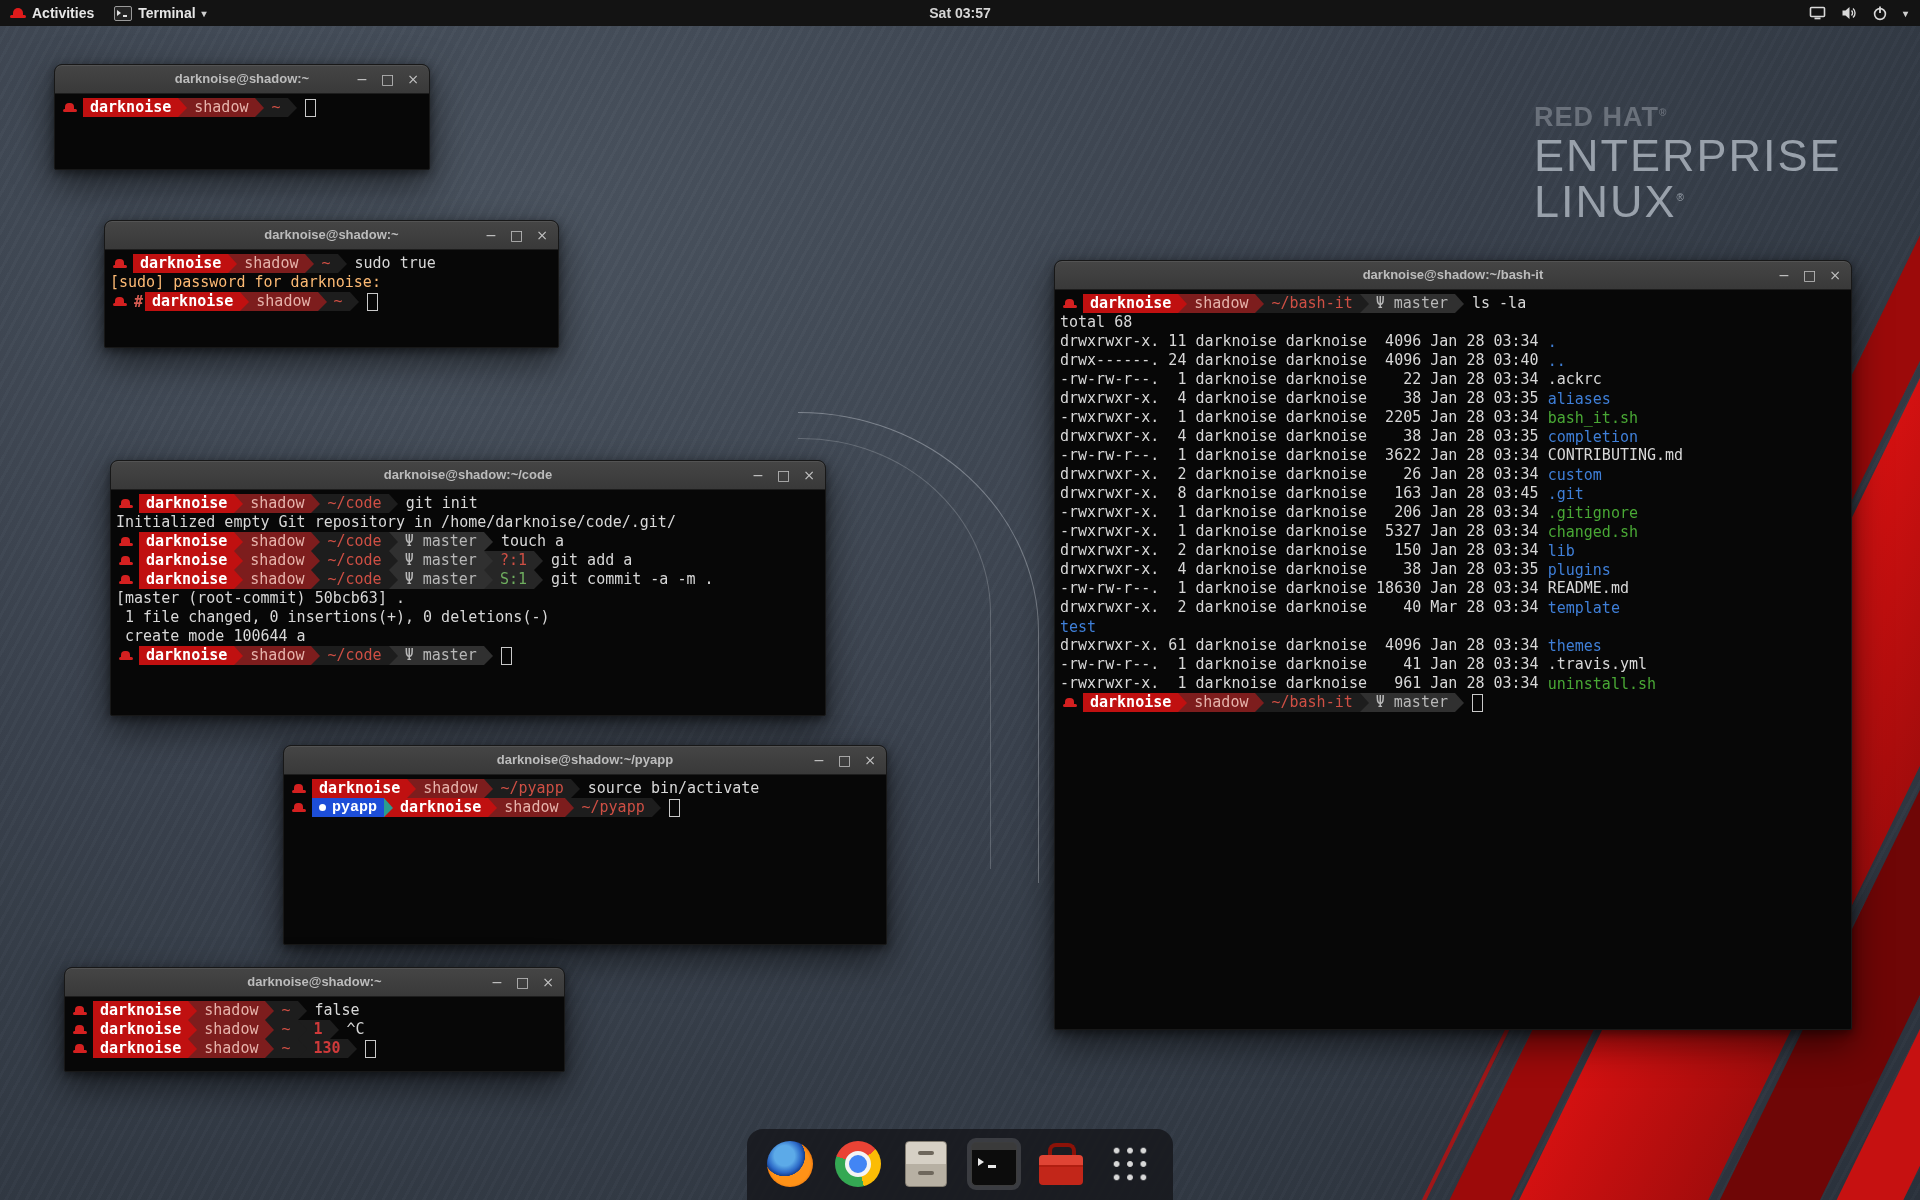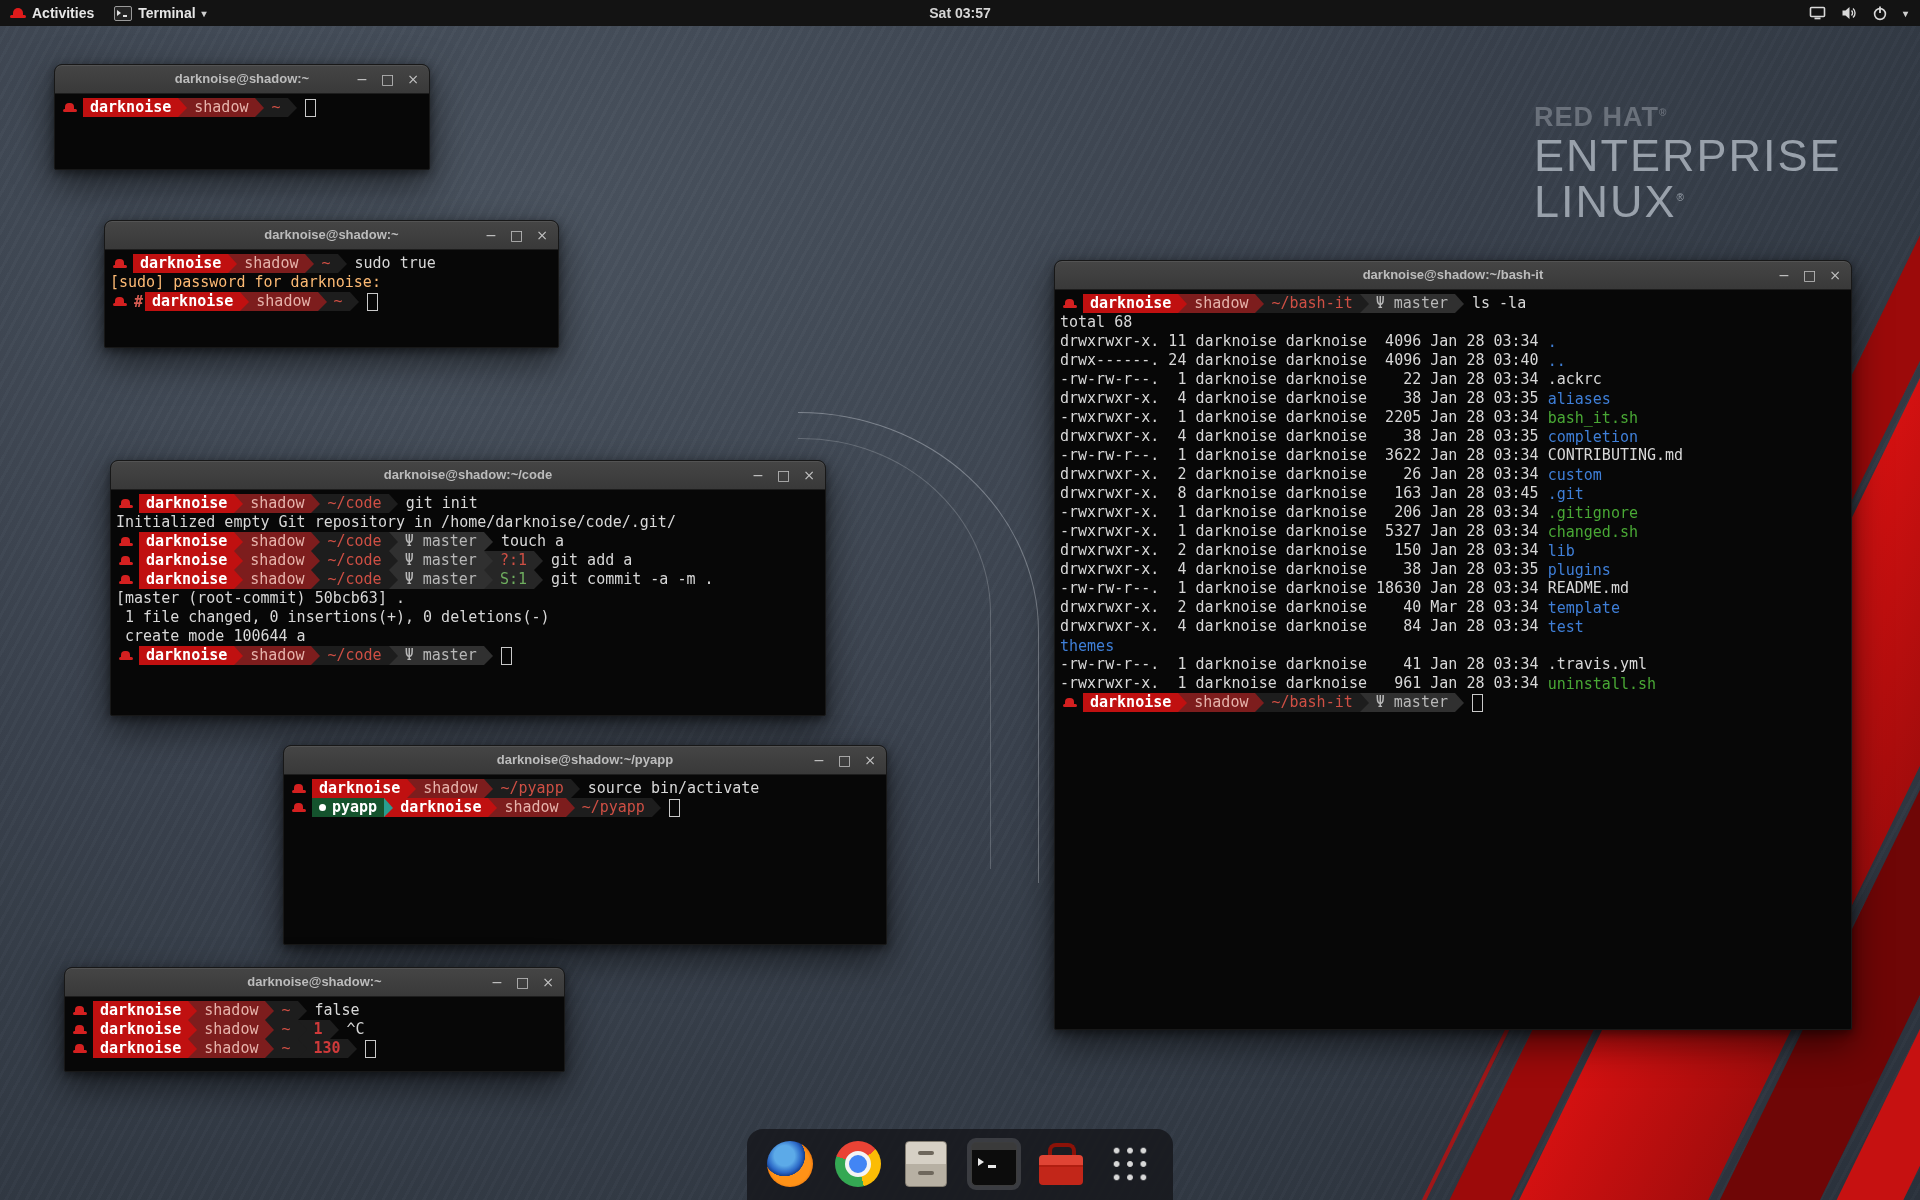--- a/index.html
+++ b/index.html
@@ -311,21 +311,21 @@
           <span class="seg" style="background: rgb(192, 16, 16); color: rgb(255, 255, 255); font-weight: bold;">darknoise</span>
           <span class="parrow" style="border-left-color: rgb(192, 16, 16); background: rgb(125, 29, 29);"></span>
           <span class="seg" style="background: rgb(125, 29, 29); color: rgb(230, 179, 171);">shadow</span>
           <span class="parrow" style="border-left-color: rgb(125, 29, 29); background: rgb(29, 29, 29);"></span>
           <span class="seg" style="background: rgb(29, 29, 29); color: rgb(207, 79, 68);">~/pyapp</span>
           <span class="parrow" style="border-left-color: rgb(29, 29, 29);"></span>
           <span class="t-cmd" style="color: rgb(216, 216, 216);">source bin/activate</span>
         </div>
         <div class="term-line">
           <span class="hat"></span>
-          <span class="seg" style="background: #14532d; color: rgb(255, 255, 255); font-weight: bold;"><span class="venv-dot"></span>pyapp</span>
+          <span class="seg" style="background: #1d4ed8; color: rgb(255, 255, 255); font-weight: bold; font-family: Liberation Mono, monospace;"><span class="venv-dot"></span>pyapp</span>
           <span class="parrow" style="border-left-color: rgb(42, 157, 143); background: rgb(192, 16, 16);"></span>
           <span class="seg" style="background: rgb(192, 16, 16); color: rgb(255, 255, 255); font-weight: bold;">darknoise</span>
           <span class="parrow" style="border-left-color: rgb(192, 16, 16); background: rgb(125, 29, 29);"></span>
           <span class="seg" style="background: rgb(125, 29, 29); color: rgb(230, 179, 171);">shadow</span>
           <span class="parrow" style="border-left-color: rgb(125, 29, 29); background: rgb(29, 29, 29);"></span>
           <span class="seg" style="background: rgb(29, 29, 29); color: rgb(207, 79, 68);">~/pyapp</span>
           <span class="parrow" style="border-left-color: rgb(29, 29, 29);"></span>
           <span class="cursor"></span>
         </div>
       </div>
@@ -457,24 +457,24 @@
         </div>
         <div class="term-line">
           <span class="t-out" style="color: rgb(216, 216, 216);">-rw-rw-r--.  1 darknoise darknoise 18630 Jan 28 03:34 </span>
           <span class="t-out" style="color: rgb(216, 216, 216);">README.md</span>
         </div>
         <div class="term-line">
           <span class="t-out" style="color: rgb(216, 216, 216);">drwxrwxr-x.  2 darknoise darknoise    40 Mar 28 03:34 </span>
           <span class="t-dir" style="color: rgb(63, 127, 216);">template</span>
         </div>
         <div class="term-line">
-          <span class="t-out" style="color: rgb(216, 216, 216);">drwxrwxr-x.  4 darknoise darknoise    84 Jan 28 03:34 </span>
           <span class="t-dir" style="color: rgb(63, 127, 216);">test</span>
         </div>
         <div class="term-line">
+          <span class="t-out" style="color: rgb(216, 216, 216);">drwxrwxr-x. 61 darknoise darknoise  4096 Jan 28 03:34 </span>
           <span class="t-dir" style="color: rgb(63, 127, 216);">themes</span>
         </div>
         <div class="term-line">
           <span class="t-out" style="color: rgb(216, 216, 216);">-rw-rw-r--.  1 darknoise darknoise    41 Jan 28 03:34 </span>
           <span class="t-out" style="color: rgb(216, 216, 216);">.travis.yml</span>
         </div>
         <div class="term-line">
           <span class="t-out" style="color: rgb(216, 216, 216);">-rwxrwxr-x.  1 darknoise darknoise   961 Jan 28 03:34 </span>
           <span class="t-exec" style="color: rgb(73, 168, 53);">uninstall.sh</span>
         </div>

